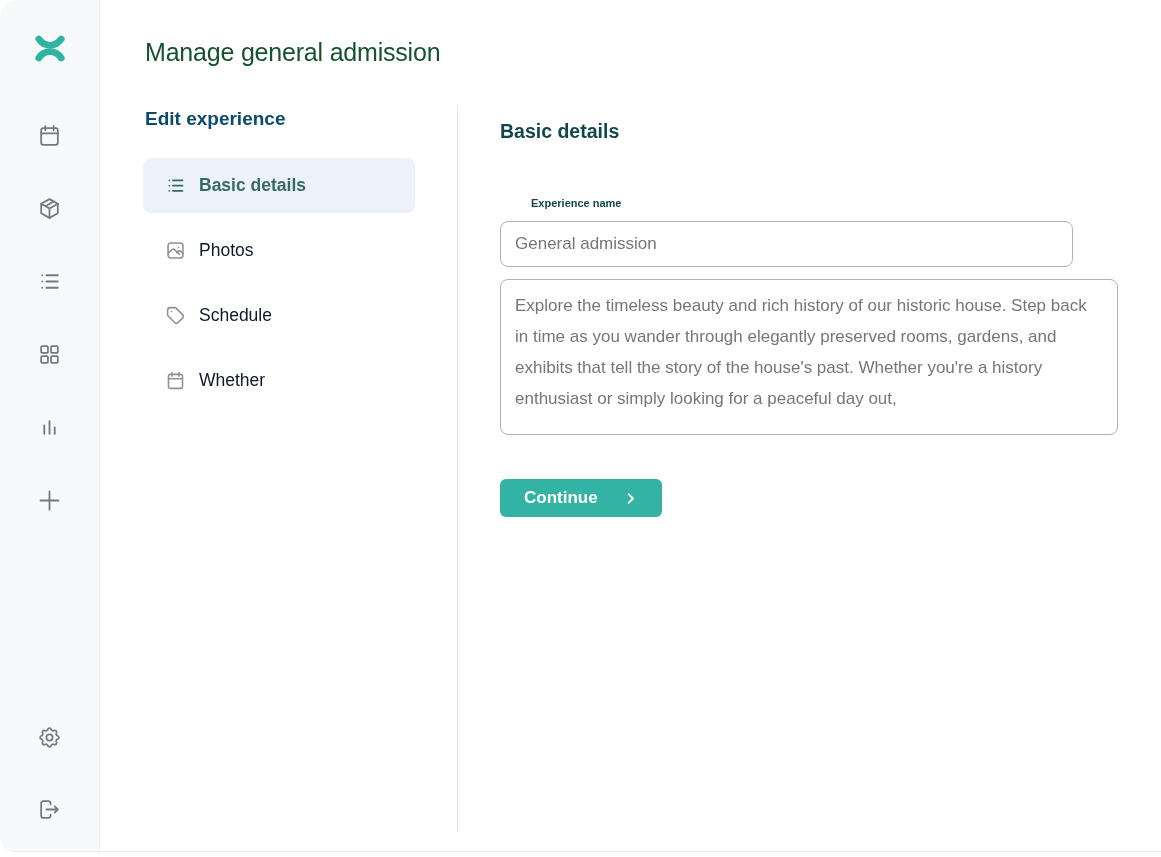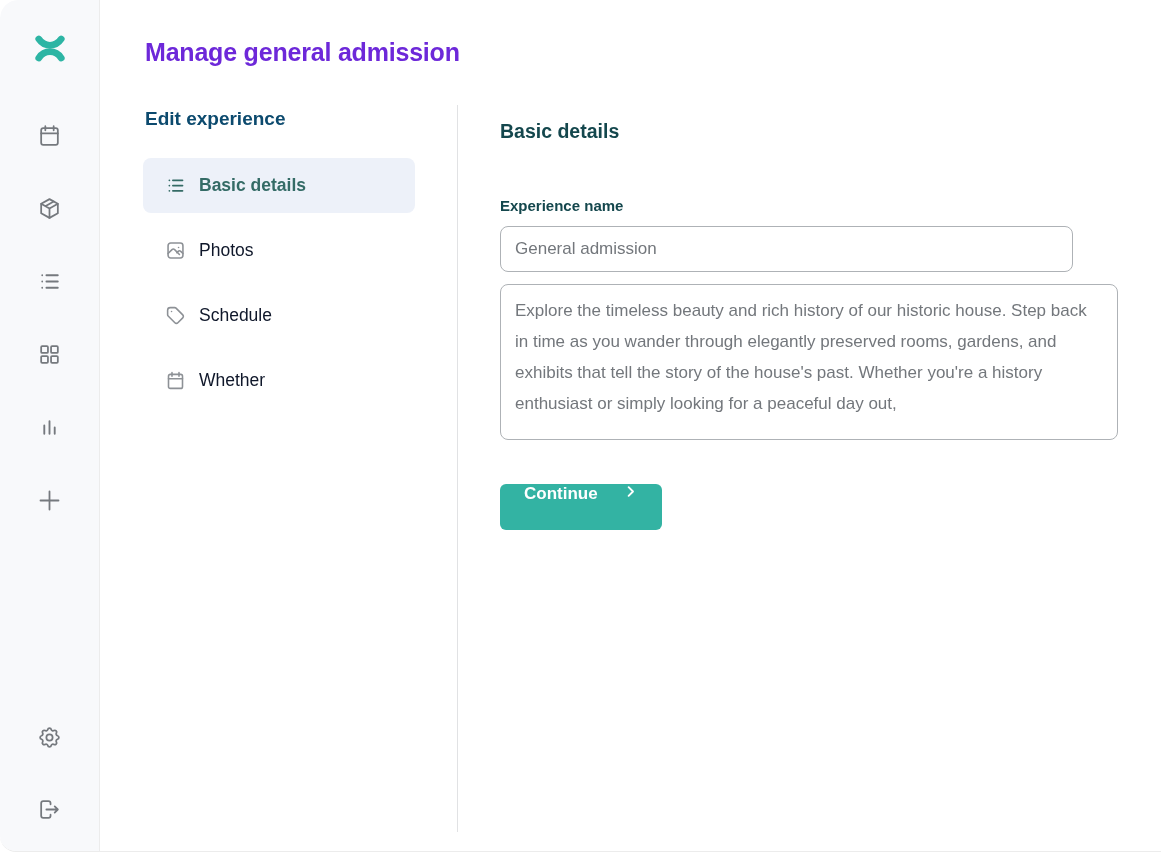--- a/index.html
+++ b/index.html
@@ -29,21 +29,21 @@
   .side-bottom { margin-top: auto; margin-bottom: 30px; display: flex; flex-direction: column; align-items: center; gap: 46px; }
   .icon-btn {
     width: 40px; height: 26px; display: flex; align-items: center; justify-content: center;
     background: none; border: none; cursor: pointer; color: #75797e;
   }
   .icon-btn svg { display: block; }
 
   
   .page-title {
     position: absolute; left: 145px; top: 38px;
-    font-size: 25px; font-weight: 700; color: #6d28d9; letter-spacing: -0.2px;
+    font-size: 25px; font-weight: 400; color: #14532d; letter-spacing: -0.2px;
   }
 
   
   .edit-col { position: absolute; left: 143px; top: 108px; width: 272px; }
   .edit-heading { font-size: 19px; font-weight: 700; color: #0c4a6e; margin-left: 2px; }
   .edit-nav { margin-top: 28px; display: flex; flex-direction: column; gap: 10px; }
   .nav-item {
     display: flex; align-items: center; gap: 13px;
     height: 55px; padding-left: 22px;
     border-radius: 8px; cursor: pointer;
@@ -56,38 +56,38 @@
 
   
   .v-divider {
     position: absolute; left: 457px; top: 105px;
     width: 1px; height: 727px; background: #e1e2e4;
   }
 
   
   .form-col { position: absolute; left: 500px; top: 120px; width: 618px; }
   .form-heading { font-size: 19.5px; font-weight: 700; color: #14474d; }
-  .field-label { display: block; margin-top: 54px; font-size: 15px; font-weight: 700; color: #14474d; }
+  .field-label { display: block; margin-top: 54px; font-size: 11px; font-weight: 700; color: #14474d; margin-left: 31px; }
   .field-label.second { margin-top: 47px; }
   .text-input {
     margin-top: 12px; width: 573px; height: 46px;
     border: 1px solid #aeb2b6; border-radius: 8px;
     padding: 0 14px; font-family: "Liberation Sans", sans-serif;
     font-size: 17px; color: #73777c; background: #ffffff; outline: none;
   }
   .text-area {
     margin-top: 12px; width: 618px; height: 156px;
     border: 1px solid #aeb2b6; border-radius: 8px;
     padding: 10px 14px; font-family: "Liberation Sans", sans-serif;
     font-size: 17px; line-height: 31px; color: #73777c; background: #ffffff;
     resize: none; outline: none; overflow: hidden; display: block;
   }
   .continue-btn {
-    margin-top: 44px; height: 46px; padding: 0 24px;
-    display: inline-flex; gap: 25px;
+    margin-top: 44px; height: 38px; padding: 0 24px;
+    display: inline-flex; align-items: center; gap: 25px;
     background: #33b3a3; color: #ffffff; border: none; border-radius: 6px;
     font-family: "Liberation Sans", sans-serif; font-size: 17px; font-weight: 700;
     cursor: pointer;
   }
   .continue-btn svg { display: block; }
 </style>
 </head>
 <body>
 
 <div class="app">

